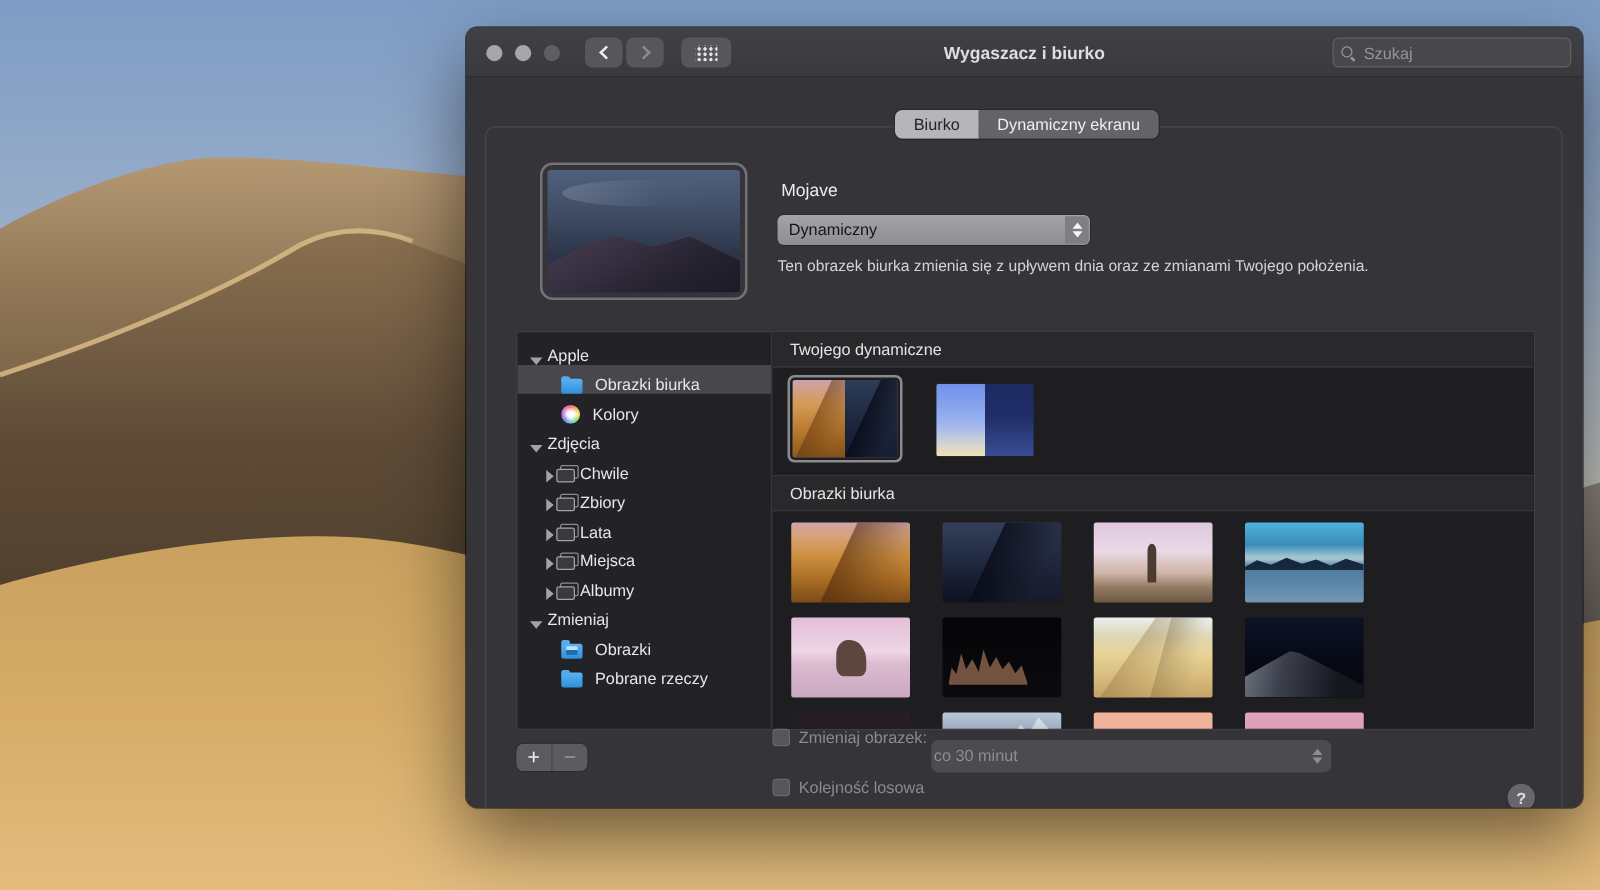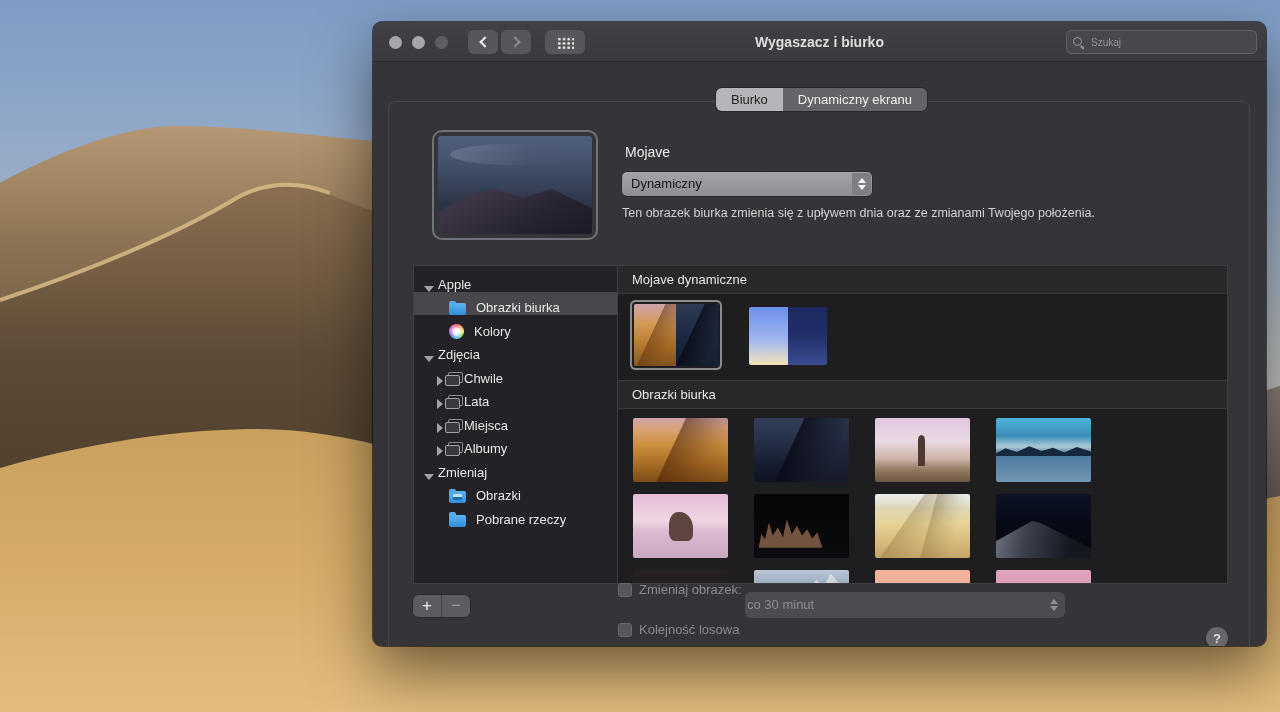--- a/index.html
+++ b/index.html
@@ -30,21 +30,21 @@
     display:flex;align-items:center;justify-content:center;}
   .griddots{width:18px;height:13px;
     background-image:radial-gradient(circle,#e6e6e8 1.15px,transparent 1.45px);
     background-size:4.7px 4.3px;background-position:1px 1px;}
   .searchfield{position:absolute;right:9px;top:8px;width:191px;height:24px;background:#48484c;
     border:1px solid #616165;border-radius:5px;display:flex;align-items:center;padding:0 6px;}
   .mag{position:relative;width:11px;height:11px;flex:0 0 auto;}
   .mag::before{content:"";position:absolute;left:0;top:0;width:7px;height:7px;border:1.6px solid #9a9a9e;border-radius:50%;}
   .mag::after{content:"";position:absolute;left:7.5px;top:8px;width:4px;height:1.6px;background:#9a9a9e;transform:rotate(45deg);transform-origin:0 50%;}
   .searchfield input{flex:1;background:transparent;border:none;outline:none;margin-left:5px;
-    font-family:"Liberation Sans",sans-serif;font-size:10px;color:#e8e8ea;width:100%;}
+    font-family:"Liberation Sans",sans-serif;font-size:13px;color:#e8e8ea;width:100%;}
   .searchfield input::placeholder{color:#96969a;}
 
   
   .tabpane{position:absolute;left:15px;top:79px;width:862px;height:576px;border:1px solid #49494d;border-radius:8px;}
   .tabs{position:absolute;left:343px;top:66px;height:23px;display:flex;border-radius:6px;overflow:hidden;
     box-shadow:0 0 0 1px rgba(20,20,22,.35);}
   .tab{padding:0 15px;font-size:13px;line-height:23px;background:#646468;color:#f0f0f1;}
   .tab.sel{background:#b6b6ba;color:#232325;}
 
   
@@ -274,20 +274,25 @@
           <span class="sb-label">Zdjęcia</span>
         </div>
         <div class="sb-row child">
           <span class="disc collapsed"></span>
           <span class="sb-icon ic-photos"></span>
           <span class="sb-label">Chwile</span>
         </div>
         <div class="sb-row child">
           <span class="disc collapsed"></span>
           <span class="sb-icon ic-photos"></span>
+          <span class="sb-label">Zbiory</span>
+        </div>
+        <div class="sb-row child">
+          <span class="disc collapsed"></span>
+          <span class="sb-icon ic-photos"></span>
           <span class="sb-label">Lata</span>
         </div>
         <div class="sb-row child">
           <span class="disc collapsed"></span>
           <span class="sb-icon ic-photos"></span>
           <span class="sb-label">Miejsca</span>
         </div>
         <div class="sb-row child">
           <span class="disc collapsed"></span>
           <span class="sb-icon ic-photos"></span>
@@ -300,21 +305,21 @@
         <div class="sb-row child noDisc">
           <span class="sb-icon ic-folder img"></span>
           <span class="sb-label">Obrazki</span>
         </div>
         <div class="sb-row child noDisc">
           <span class="sb-icon ic-folder"></span>
           <span class="sb-label">Pobrane rzeczy</span>
         </div>
       </div>
     <div class="gallery">
-        <div class="sec-head">Mojave dynamiczne</div>
+        <div class="sec-head">Twojego dynamiczne</div>
         <div class="sec-items dynamic">
           <div class="thumb th-mojave-dynamic selected"></div>
           <div class="thumb th-solar-gradients"></div>
         </div>
         <div class="sec-head">Obrazki biurka</div>
         <div class="sec-items static">
           <div class="thumb th-mojave-day"></div>
           <div class="thumb th-mojave-night"></div>
           <div class="thumb th-desert-monolith"></div>
           <div class="thumb th-mountain-lake"></div>

